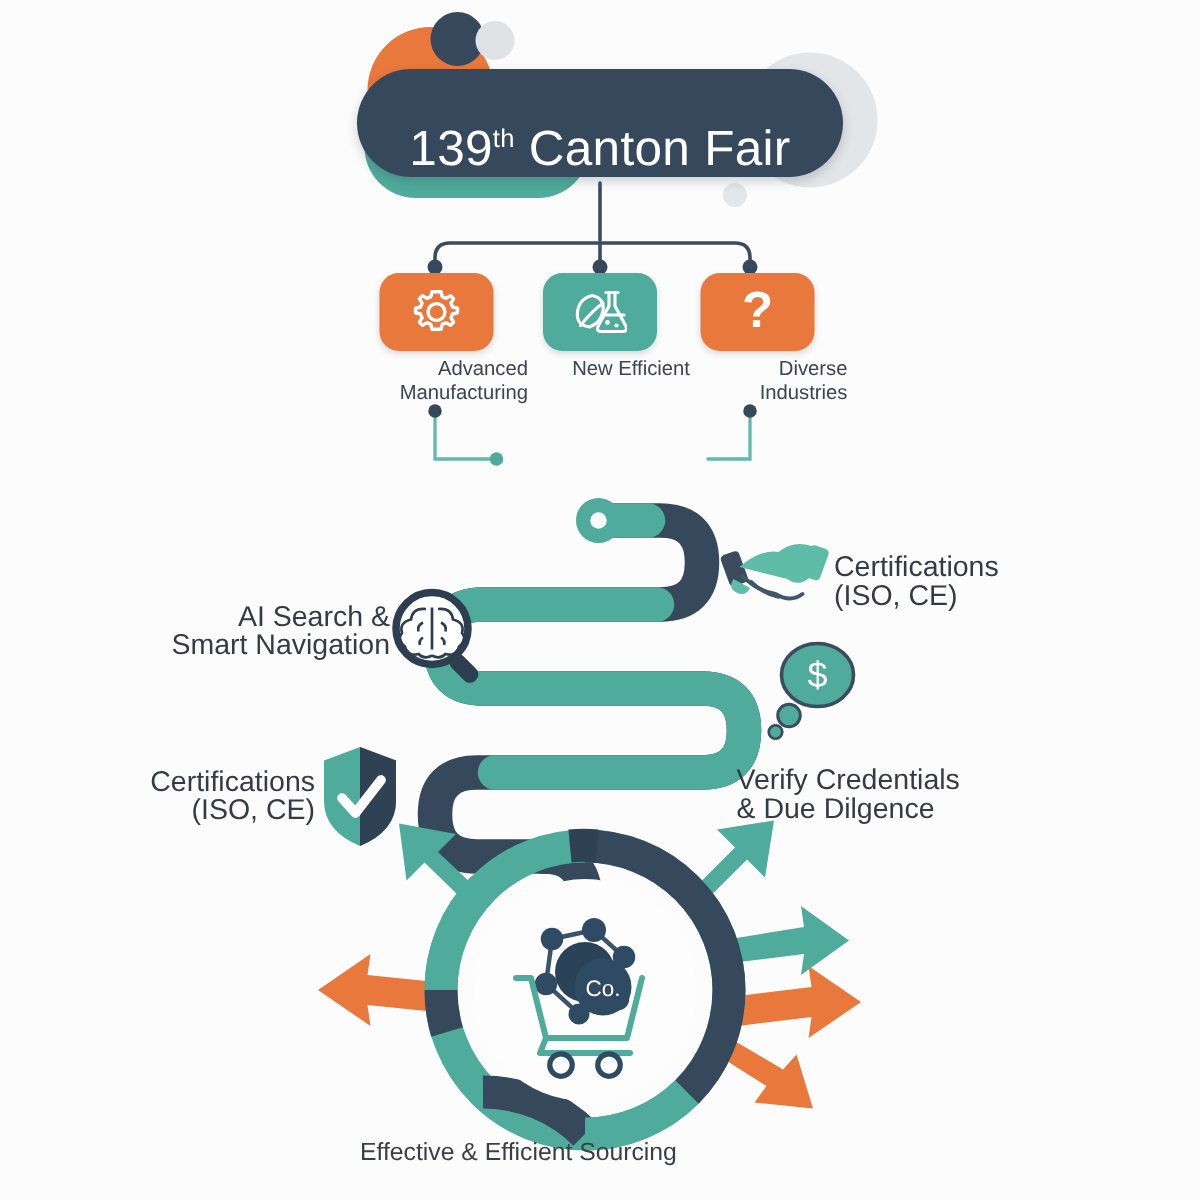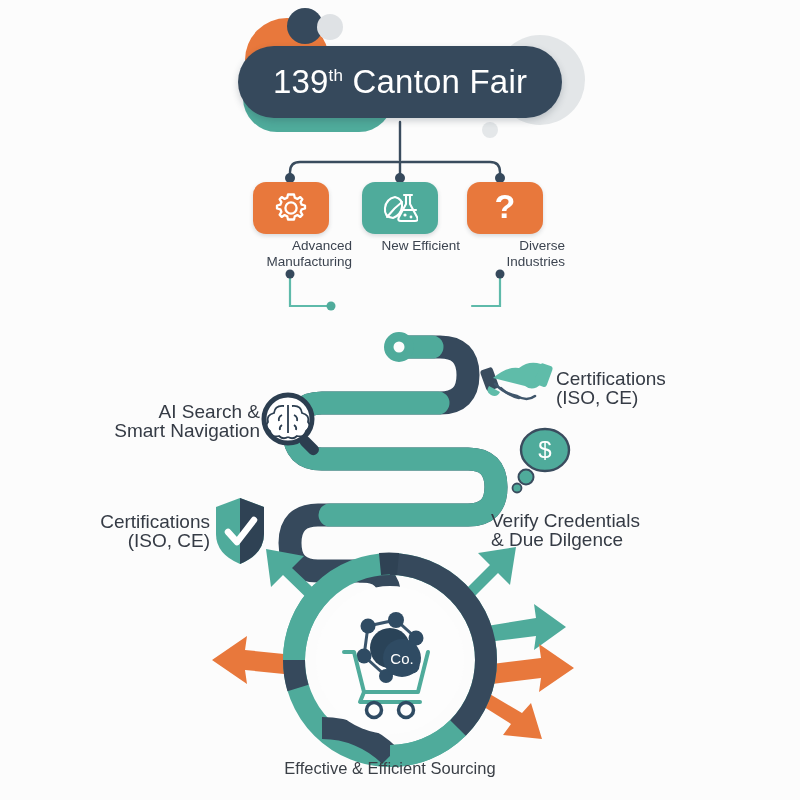--- a/index.html
+++ b/index.html
@@ -7,21 +7,21 @@
     width:800px;height:800px;
     background:#fcfcfc;
     font-family:"Liberation Sans", sans-serif;
     overflow:hidden;
     position:relative;
   }
   #stage{position:absolute;inset:0;width:800px;height:800px;}
   .abs{position:absolute;}
   .hdr-pill{
     border-radius:38px;
-    display:flex;align-items:center;justify-content:center;
+    display:flex;align-items:flex-end;justify-content:center;
     box-shadow:0 3px 7px rgba(40,55,70,.22);
   }
   .hdr-title{
     color:#ffffff;
     font-size:33px;
     letter-spacing:.2px;
     white-space:nowrap;
     font-weight:400;
   }
   .hdr-title sup{font-size:17px;vertical-align:super;line-height:0;}
@@ -56,21 +56,20 @@
     white-space:pre-line;
   }
   .j-right{text-align:left;}
   .j-leftal{text-align:right;}
 
   .hub-caption{
     position:absolute;
     color:#3a3f46;
     font-size:16.5px;
     white-space:nowrap;
-    text-align:center;
   }
 </style>
 </head>
 <body>
 
 <div id="stage">
 
   <svg class="abs" width="800" height="800" viewBox="0 0 800 800">
     <defs>
       <filter id="softshadow" x="-30%" y="-30%" width="160%" height="160%">

